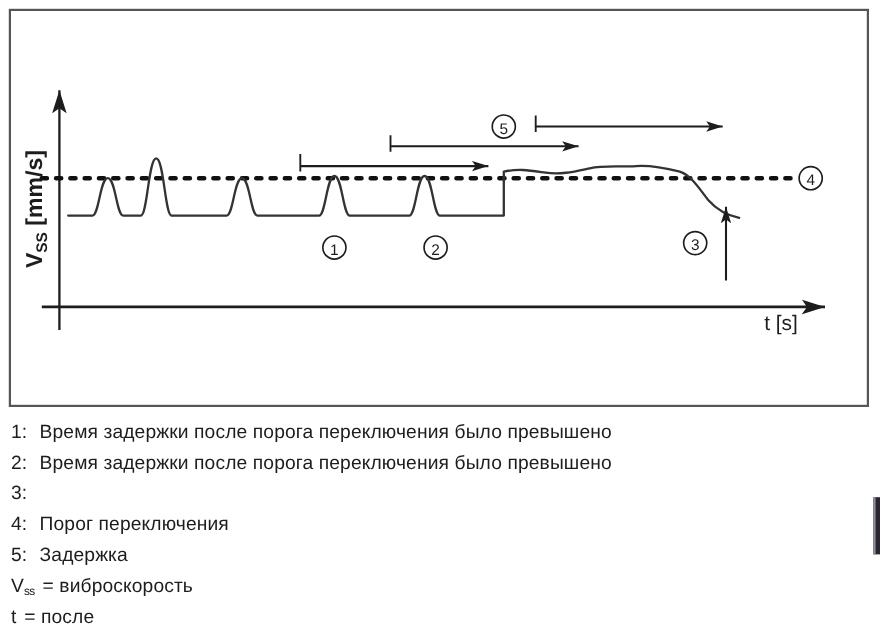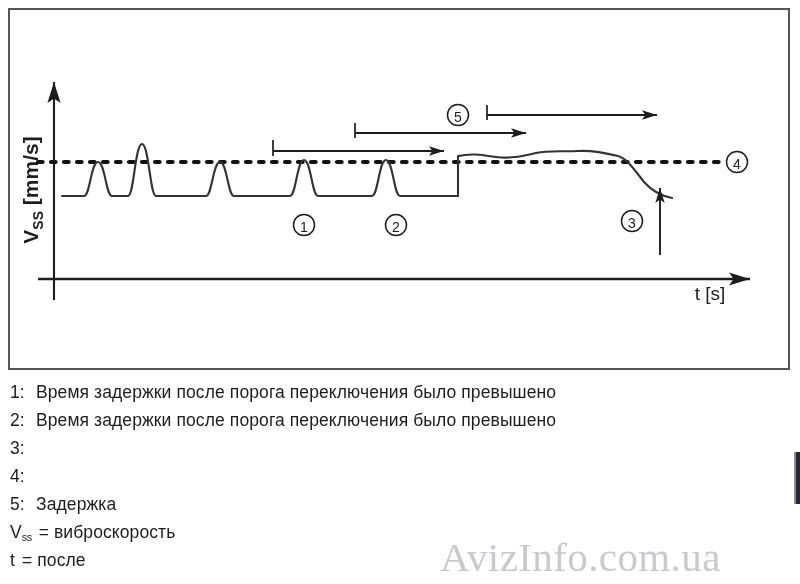--- a/index.html
+++ b/index.html
@@ -156,31 +156,31 @@
     </div>
     <div class="legend-row">
       <span class="legend-key">2:</span>
       <span class="legend-text">Время задержки  после порога переключения было превышено</span>
     </div>
     <div class="legend-row">
       <span class="legend-key">3:</span>
     </div>
     <div class="legend-row">
       <span class="legend-key">4:</span>
+      <span class="legend-text">Порог переключения</span>
     </div>
     <div class="legend-row">
       <span class="legend-key">5:</span>
       <span class="legend-text">Задержка</span>
     </div>
     <div class="legend-row">
       <span class="legend-sym"><span>V</span><sub>ss</sub></span>
       <span class="legend-text">= виброскорость</span>
     </div>
     <div class="legend-row">
       <span class="legend-sym"><span>t</span><sub></sub></span>
       <span class="legend-text">= после</span>
     </div>
   </div>
 
-  <div class="watermark">AvizInfo.com.ua</div>
   <div class="edge-mark"></div>
 
 </div>
 
 </body></html>

